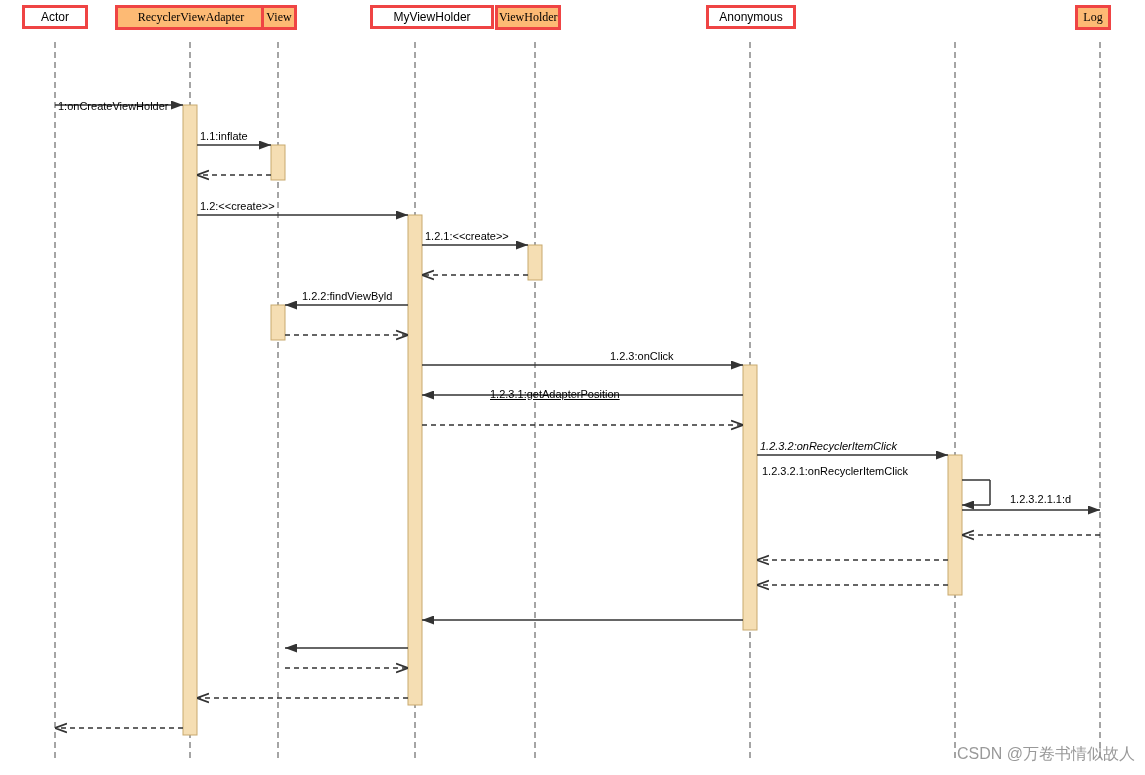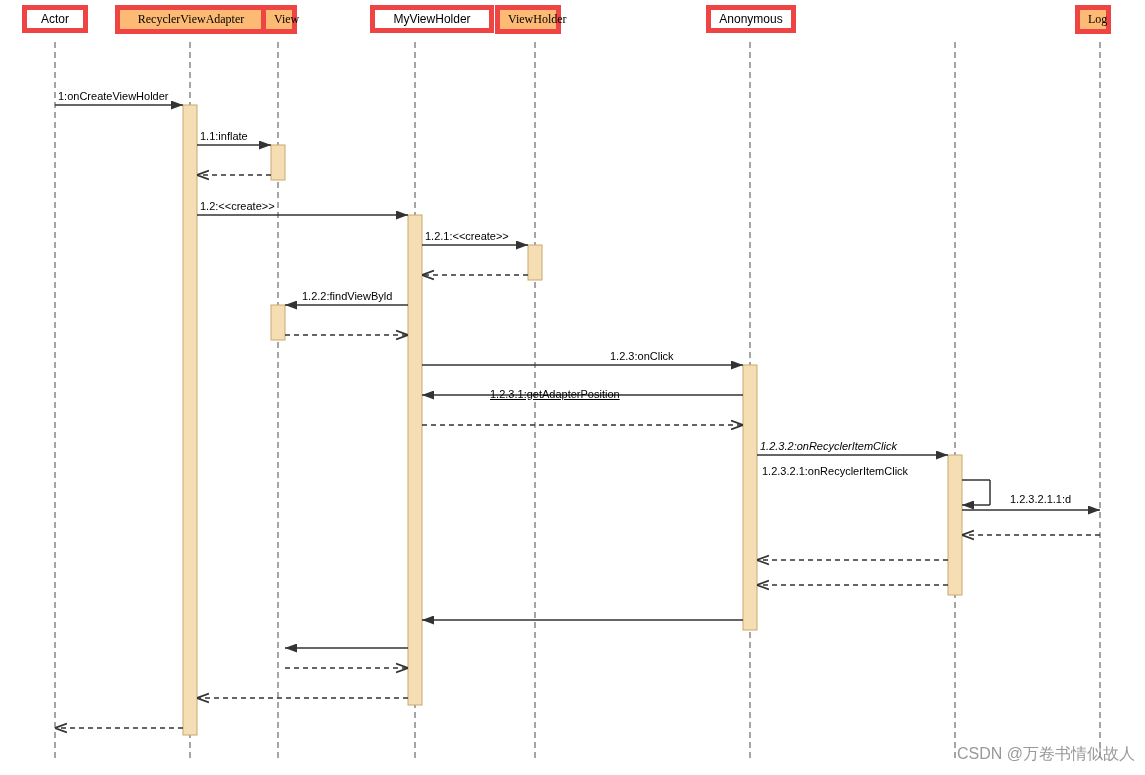--- a/index.html
+++ b/index.html
@@ -14,22 +14,22 @@
     }
     #diagram {
       position: relative;
       width: 1145px;
       height: 775px;
       background: #fff;
     }
     .lifeline-box {
       position: absolute;
       top: 5px;
-      border: 5px solid #ef4444;
-      padding: 2px 8px;
+      border: 3px solid #ef4444;
+      padding: 2px 1px;
       font-size: 12px;
       white-space: nowrap;
       text-align: center;
     }
     .lifeline-box.pink { background: #fdba74; font-family: Liberation Serif, serif; }
     .lifeline-box.green { background: #ccffcc; }
     .lifeline-box.white { background: #fff; }
     .label {
       position: absolute;
       font-size: 11px;
@@ -159,21 +159,21 @@
   <div class="lifeline-box pink" style="left:495px; width:66px;">
     <span>ViewHolder</span>
   </div>
   <div class="lifeline-box white" style="left:706px; width:90px;">
     <span>Anonymous</span>
   </div>
   <div class="lifeline-box pink" style="left:1075px; width:36px;">
     <span>Log</span>
   </div>
 
-  <div class="label" style="left:58px; top:90px;">
+  <div class="label" style="left:58px; top:100px;">
     <span>1:onCreateViewHolder</span>
   </div>
   <div class="label" style="left:200px; top:130px;">
     <span>1.1:inflate</span>
   </div>
   <div class="label" style="left:200px; top:200px;">
     <span>1.2:&lt;&lt;create&gt;&gt;</span>
   </div>
   <div class="label" style="left:425px; top:230px;">
     <span>1.2.1:&lt;&lt;create&gt;&gt;</span>

